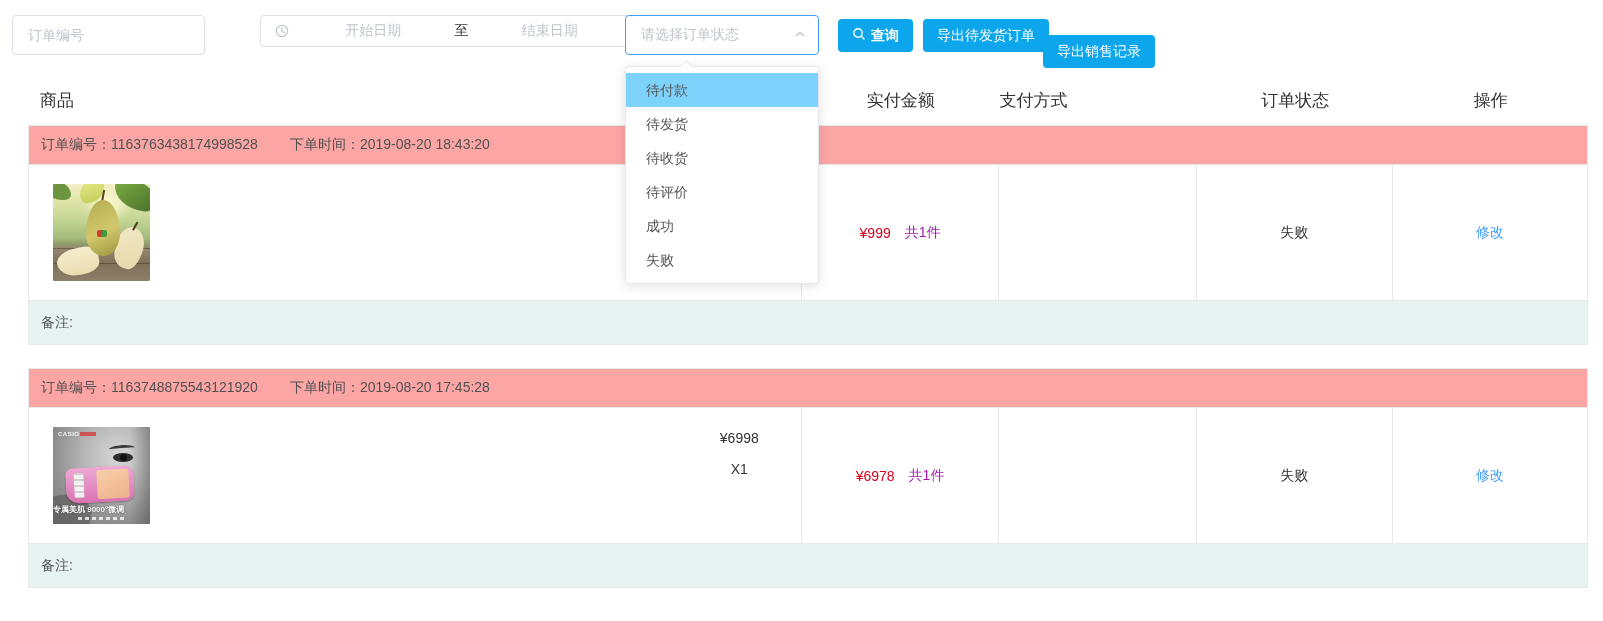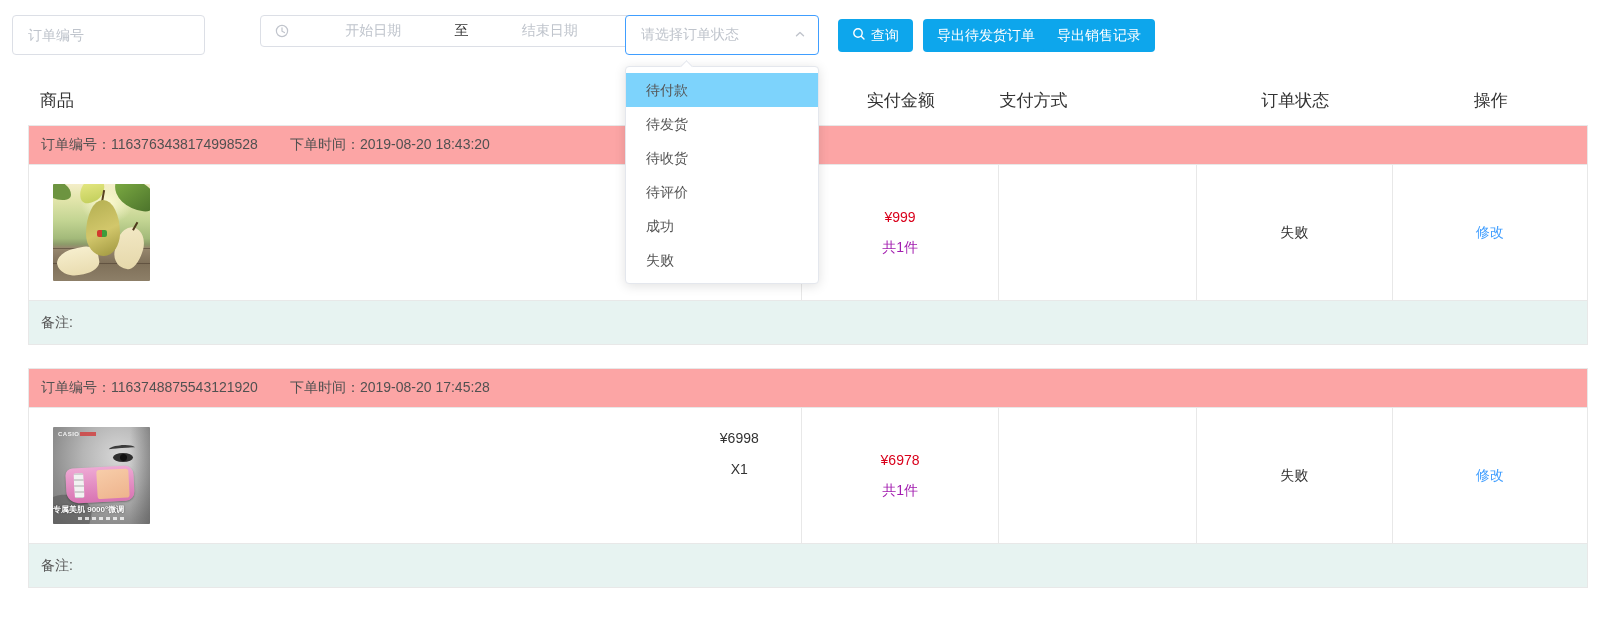--- a/index.html
+++ b/index.html
@@ -41,23 +41,23 @@
   }
   .status-select .ph { color:#bfc4cc; }
 
   .btn {
     position:absolute; top:19px; height:33px;
     background:#0da6ec; color:#fff; border:none; border-radius:4px;
     font-size:14px; padding:0 14px; cursor:pointer;
     display:flex; align-items:center; gap:5px;
     font-family: "Liberation Sans", "DejaVu Sans", sans-serif;
   }
-  #btn-search { left:838px; }
+  #btn-search { left:838px;font-weight:bold; }
   #btn-export-pending { left:923px; }
-  #btn-export-sales { left:1043px; }
+  #btn-export-sales { left:1043px;margin-top:16px; }
 
   
   .content { position:absolute; top:85px; left:28px; right:15px; }
   .thead { display:flex; height:30px; align-items:center; font-size:17px; color:#333; }
   .col-product { width:49.6%; }
   .col-a { width:12.68%; text-align:center; }
   .col-b { width:12.68%; text-align:left; }
   .col-c { width:12.56%; text-align:center; }
   .col-d { flex:1; text-align:center; }
   .thead .col-product { padding-left:12px; }
@@ -69,21 +69,21 @@
     display:flex; align-items:center; padding-left:12px; color:#515151;
   }
   .order-bar .pair { display:flex; }
   .order-bar .pair.first { margin-right:32px; }
 
   .order-row { display:flex; height:135px; }
   .order-row .cell { display:flex; align-items:center; justify-content:center; }
   .order-row .cell:not(:last-child) { border-right:1px solid #e8e8e8; }
   .order-row .col-product { justify-content:flex-start; padding-left:24px; position:relative; }
 
-  .amount-cell { flex-direction:column; gap:14px; }
+  .amount-cell { flex-direction:row; gap:14px; }
   .price { color:#d9001b; }
   .count { color:#a21caf; }
   .status-text { color:#333; }
   .link { color:#409eff; text-decoration:none; cursor:pointer; }
 
   .unit-block {
     position:absolute; right:42px; top:22px; text-align:center; color:#333;
   }
   .unit-block div + div { margin-top:15px; }
 

